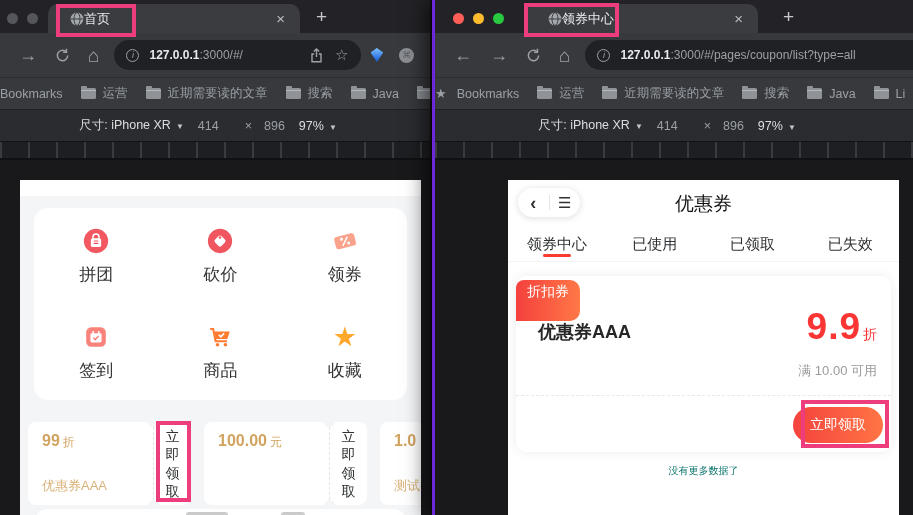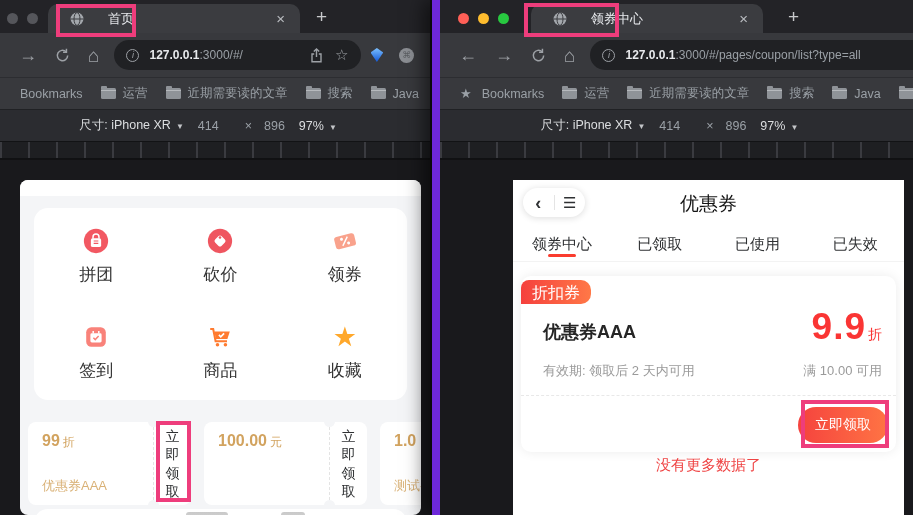--- a/index.html
+++ b/index.html
@@ -1,70 +1,70 @@
 <!DOCTYPE html>
 <html><head>
 <meta charset="utf-8">
 <style>
   * { box-sizing: border-box; margin: 0; padding: 0; }
   html,body { width: 913px; height: 515px; overflow: hidden; }
   body { background:#111113; font-family:"Liberation Sans","DejaVu Sans",sans-serif; position:relative; }
 
   .window { position:absolute; top:0; bottom:0; overflow:hidden; }
   .win-left  { left:0; width:430px; }
-  .win-right { left:432px; width:481px; border-left:8px solid #6d28d9; box-shadow:-8px 0 18px rgba(0,0,0,.55); }
+  .win-right { left:432px; width:481px; border-left:3px solid #6d28d9; box-shadow:-8px 0 18px rgba(0,0,0,.55); }
 
   
   .tabstrip { position:relative; height:33px; background:#232327; }
   .traffic { position:absolute; top:13px; width:11px; height:11px; border-radius:50%; }
   .tl-red{background:#ff5f57}.tl-yellow{background:#febc2e}.tl-green{background:#28c840}
   .tl-dim{background:#55565b}
   .tab { position:absolute; top:4px; height:29px; background:#3b3c40; border-radius:10px 10px 0 0;
          display:flex; align-items:center; padding:0 10px 0 22px; }
-  .tab-title { color:#e8eaed; font-size:13px; margin-left:24px; white-space:nowrap; }
+  .tab-title { color:#e8eaed; font-size:13px; margin-left:0; white-space:nowrap; }
   .tab-close { margin-left:auto; color:#b9bcc0; font-size:15px; line-height:1; padding:2px 5px; border-radius:4px; }
   .newtab { position:absolute; top:4px; color:#c8c9cc; font-size:19px; line-height:26px; }
 
   .navbar { height:44px; background:#38393d; display:flex; align-items:center; padding:0 10px; }
   .nav-icon { color:#9da1a6; font-size:18px; line-height:1; margin:0 9px; flex:0 0 auto; }
   .urlpill { height:30px; background:#202124; border-radius:15px; display:flex; align-items:center; padding:0 12px; overflow:hidden; }
   .info-circ { width:13px; height:13px; border:1.2px solid #9da1a6; border-radius:50%; color:#9da1a6;
                font-size:9px; line-height:11px; text-align:center; font-style:italic; flex:0 0 auto; }
   .url-text { margin-left:10px; font-size:12px; white-space:nowrap;text-align:center; }
   .url-bold { color:#e8eaed; font-weight:bold; }
   .url-rest { color:#9aa0a6; }
   .pill-ico { margin-left:12px; flex:0 0 auto; }
   .star-g { color:#9da1a6; font-size:15px; }
   .gem { width:13px; height:14px; background:linear-gradient(#7cc0ff,#1257d6);
          clip-path:polygon(50% 0,100% 32%,50% 100%,0 32%); margin:0 10px; }
   .ext-circ { width:15px; height:15px; border-radius:50%; background:#8b8e93; margin:0 6px;
               color:#5a5d61; font-size:9px; text-align:center; line-height:15px; }
 
   .bookmarksbar { height:32px; background:#38393d; border-top:1px solid #2c2d31; display:flex;
-                  align-items:center; padding:0 20px; color:#9aa0a6; font-size:12.5px; white-space:nowrap; }
+                  align-items:center; padding:0 0; color:#9aa0a6; font-size:12.5px; white-space:nowrap; }
   .bm-star { color:#9aa0a6; font-size:13px; margin-right:10px; }
   .bm-label { margin-right:18px; }
   .bm-item { display:flex; align-items:center; margin-right:18px; }
   .folder { width:15px; height:11px; background:#8f9398; border-radius:1.5px; position:relative; margin-right:7px; flex:0 0 auto; }
   .folder:before { content:""; position:absolute; top:-2.5px; left:0; width:6px; height:3px; background:#8f9398; border-radius:1px 1px 0 0; }
   .folder:after  { content:""; position:absolute; top:1.5px; left:0; right:0; height:1.5px; background:#b6b9bd; }
 
   .devicebar { height:32px; background:#2b2c30; border-top:1px solid #202124; display:flex; align-items:center;
                justify-content:center; font-size:12.5px; color:#dcdee0; }
   .db-gap { margin:0 14px; }
   .db-num { color:#9aa0a6; }
   .db-x { color:#9aa0a6; margin:0 12px; }
   .caret { font-size:8px; color:#c3c5c8; margin-left:5px; }
 
   .ruler { height:18px; background:#1e1f22; border-top:1px solid #121315; border-bottom:1px solid #101113;
            background-image:repeating-linear-gradient(90deg,#3a3b40 0 2px,transparent 2px 28px); }
 
   .content { position:absolute; top:160px; left:0; right:0; bottom:0; background:#19191c; }
   .viewport { position:absolute; top:20px; bottom:0; background:#fff; overflow:hidden; }
-  .vp-left  { left:20px; width:401px; background:#f4f5f7;border-radius:8px; }
+  .vp-left  { left:20px; width:401px; background:#f4f5f7; }
   .vp-right { left:73px; width:391px; background:#ffffff; }
 
   
   .lp-topstrip { height:16px; background:#fff; }
   .lp-menucard { position:absolute; left:14px; top:28px; width:373px; height:192px; background:#fff; border-radius:14px; }
   .menu-row { height:96px; display:flex; align-items:center; }
   .menu-item { flex:1; display:flex; flex-direction:column; align-items:center; gap:7px; }
   .menu-ico { width:30px; height:30px; display:flex; align-items:center; justify-content:center; }
   .menu-label { font-size:17px; color:#333; }
   .star-fav { font-size:27px; line-height:30px; color:#ffa82b; }
@@ -89,32 +89,32 @@
   .rp-capsule .cap-back { flex:1; text-align:center; font-size:18px; font-weight:bold; color:#2f3133; line-height:1; }
   .rp-capsule .cap-div { width:1px; height:15px; background:#e4e4e4; }
   .rp-capsule .cap-menu { flex:1; text-align:center; font-size:15px; font-weight:bold; color:#2f3133; line-height:1; }
   .rp-title { position:absolute; top:11px; left:0; right:0; text-align:center; font-size:19px; color:#141414; }
   .rp-tabs { position:absolute; top:48px; left:0; right:0; height:34px; display:flex; border-bottom:1px solid #f3f3f3; }
   .rp-tab { flex:1; display:flex; align-items:center; justify-content:center; font-size:15px; color:#2f3133; position:relative; }
   .rp-tab.active:after { content:""; position:absolute; left:50%; transform:translateX(-50%); bottom:4px;
                          width:28px; height:3px; border-radius:2px; background:#fa3c2e; }
   .rp-card { position:absolute; left:8px; top:96px; width:375px; height:176px; background:#fff; border-radius:10px;
              box-shadow:0 0 12px rgba(0,0,0,.08); }
-  .rp-badge { position:absolute; left:0; top:4px; padding:3px 11px 0; color:#fff; font-size:16px;
+  .rp-badge { position:absolute; left:0; top:4px; padding:3px 11px 20px; color:#fff; font-size:14px;
               background:linear-gradient(90deg,#f5403d,#ff7847); border-radius:8px 10px 10px 0; }
   .rp-name { position:absolute; left:22px; top:44px; font-size:18px; font-weight:bold; color:#262626; }
   .rp-value { position:absolute; right:14px; top:30px; display:flex; align-items:baseline; color:#fa3534; }
   .rp-val-num { font-size:37px; font-weight:bold; letter-spacing:1px; }
   .rp-val-unit { font-size:14px; margin-left:2px; }
   .rp-validity { position:absolute; left:22px; top:86px; font-size:13px; color:#9a9a9a; }
   .rp-condition { position:absolute; right:14px; top:86px; font-size:13px; color:#9a9a9a; }
   .rp-dash { position:absolute; left:0; right:0; top:119px; border-top:1px dashed #e8e8e8; }
   .rp-btn { position:absolute; right:8px; top:131px; height:36px; padding:0 17px; border:none; border-radius:18px;
             background:linear-gradient(90deg,#f5433e,#ff7444); color:#fff; font-size:14px; display:flex; align-items:center; }
-  .rp-empty { position:absolute; top:276px; left:0; right:0; text-align:center; font-size:15px; color:#ef4444; }
+  .rp-empty { position:absolute; top:284px; left:0; right:0; text-align:center; font-size:10px; color:#0f766e; }
 
   
   .hl { position:absolute; border:4px solid #ee3d7c; z-index:50; pointer-events:none; }
   .hl1 { left:56px;  top:4px;   width:80px; height:33px; }
   .hl2 { left:524px; top:3px;   width:95px; height:34px; }
   .hl3 { left:156px; top:421px; width:35px; height:81px; }
   .hl4 { left:801px; top:400px; width:88px; height:48px; }
 
   svg { display:block; }
 </style>
@@ -385,33 +385,32 @@
     <div class="viewport vp-right">
       <div class="rp-capsule">
         <span class="cap-back">‹</span>
         <span class="cap-div"></span>
         <span class="cap-menu">☰</span>
       </div>
       <div class="rp-title">优惠券</div>
 
       <div class="rp-tabs">
         <div class="rp-tab active">领券中心</div>
+        <div class="rp-tab">已使用</div>
         <div class="rp-tab">已领取</div>
-        <div class="rp-tab">已使用</div>
         <div class="rp-tab">已失效</div>
       </div>
 
       <div class="rp-card">
         <span class="rp-badge">折扣券</span>
         <span class="rp-name">优惠券AAA</span>
         <span class="rp-value">
             <span class="rp-val-num">9.9</span>
             <span class="rp-val-unit">折</span>
           </span>
-        <span class="rp-validity">有效期: 领取后 2 天内可用</span>
         <span class="rp-condition">满 10.00 可用</span>
         <span class="rp-dash"></span>
         <button class="rp-btn">立即领取</button>
       </div>
 
       <div class="rp-empty">没有更多数据了</div>
     </div>
   </div>
 </div>
 

